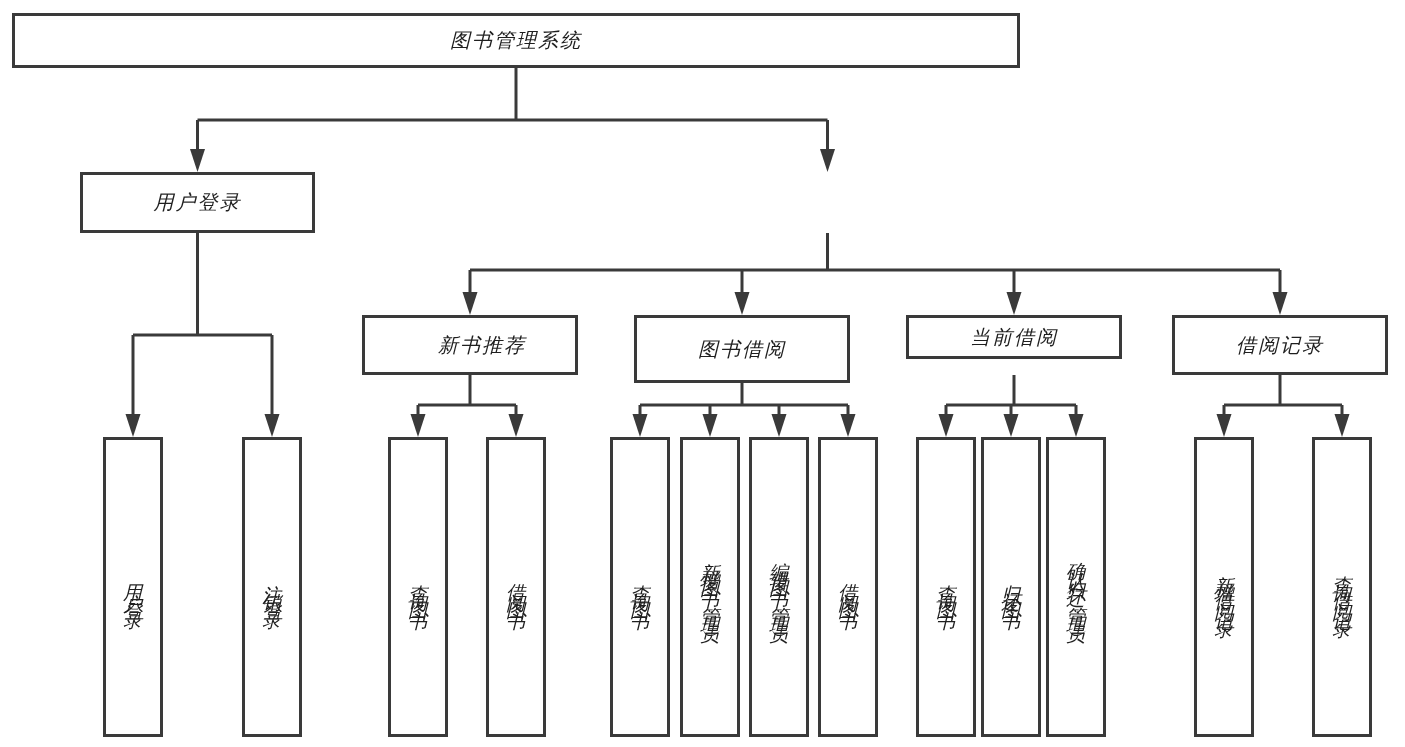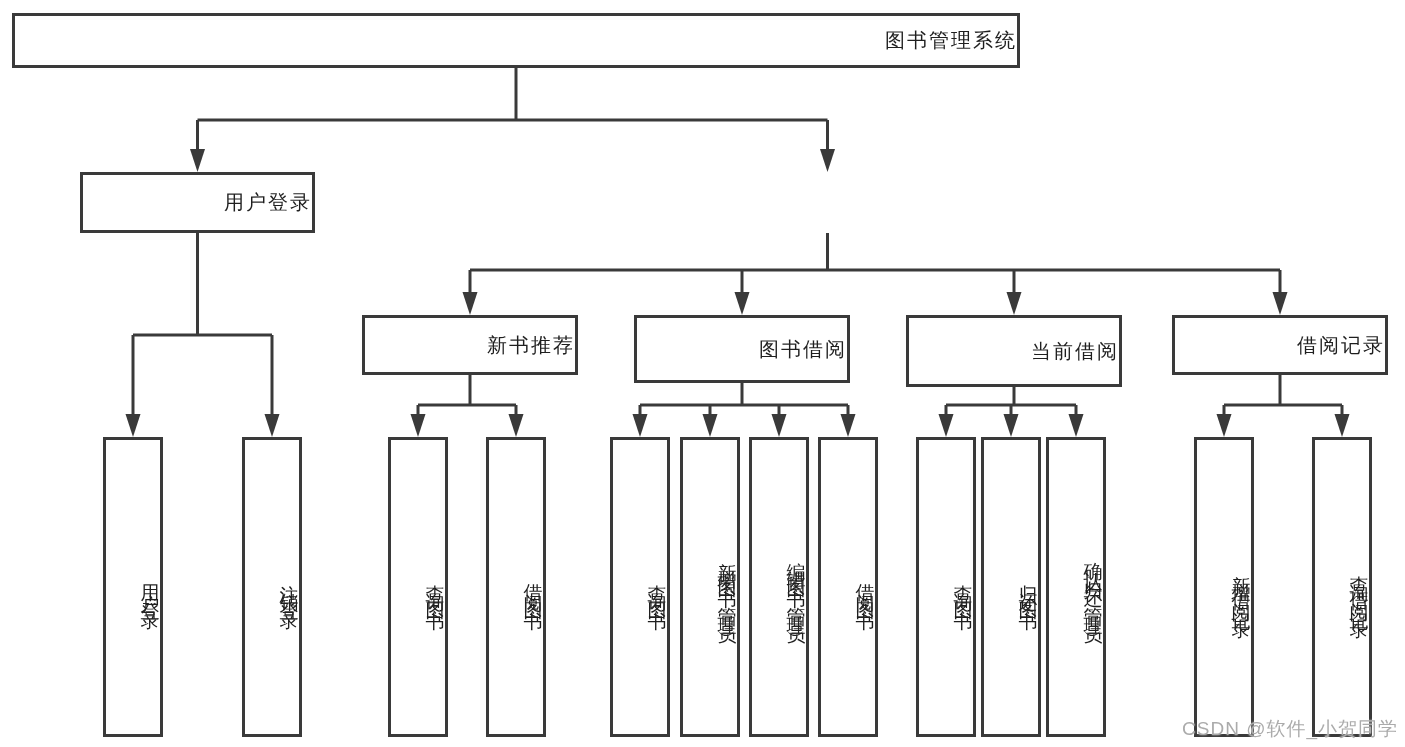--- a/index.html
+++ b/index.html
@@ -6,22 +6,23 @@
   .canvas{
     position:relative;width:1405px;height:747px;background:var(--bg-color,#ffffff);
     font-family:"Liberation Sans","DejaVu Sans",sans-serif;overflow:hidden;
   }
   svg.connectors{position:absolute;left:0;top:0;z-index:1;}
   .connector{stroke:var(--line-color,#3a3a3a);stroke-width:3;fill:none;}
   .arrowhead{fill:var(--line-color,#3a3a3a);stroke:none;}
   .node{
     position:absolute;box-sizing:border-box;z-index:2;
     border:3px solid var(--line-color,#3a3a3a);background:#fff;
-    display:flex;align-items:center;justify-content:flex-end;
+    display:flex;align-items:center;justify-content:center;
     color:var(--text-color,#1f1f1f);
+    font-style:italic;
   }
   .hnode .lbl{font-size:20px;letter-spacing:2px;white-space:nowrap;}
   .leaf .lbl{
     writing-mode:vertical-rl;text-orientation:mixed;
     font-size:19px;letter-spacing:9px;line-height:1;
   }
   .watermark{
     position:absolute;right:7px;bottom:5px;z-index:6;
     font-size:19px;letter-spacing:1px;
     color:var(--watermark-color,#ababab);
@@ -99,21 +100,21 @@
   <div class="node hnode" style="left:80px;top:172px;width:235px;height:61px;">
     <span class="lbl">用户登录</span>
   </div>
 
   <div class="node hnode" style="left:362px;top:315px;width:216px;height:60px;padding-left:24px;">
     <span class="lbl">新书推荐</span>
   </div>
   <div class="node hnode" style="left:634px;top:315px;width:216px;height:68px;">
     <span class="lbl">图书借阅</span>
   </div>
-  <div class="node hnode" style="left:906px;top:315px;width:216px;height:72px;">
+  <div class="node hnode" style="left:906px;top:315px;width:216px;height:44px;">
     <span class="lbl">当前借阅</span>
   </div>
   <div class="node hnode" style="left:1172px;top:315px;width:216px;height:60px;">
     <span class="lbl">借阅记录</span>
   </div>
 
   <div class="node leaf" style="left:103px;top:437px;width:60px;height:300px;">
     <span class="lbl">用户登录</span>
   </div>
   <div class="node leaf" style="left:242px;top:437px;width:60px;height:300px;">
@@ -150,14 +151,13 @@
     <span class="lbl">确认归还（管理员）</span>
   </div>
 
   <div class="node leaf" style="left:1194px;top:437px;width:60px;height:300px;">
     <span class="lbl">新增借阅记录</span>
   </div>
   <div class="node leaf" style="left:1312px;top:437px;width:60px;height:300px;">
     <span class="lbl">查询借阅记录</span>
   </div>
 
-  <div class="watermark">CSDN @软件_小贺同学</div>
 </div>
 
 </body></html>

